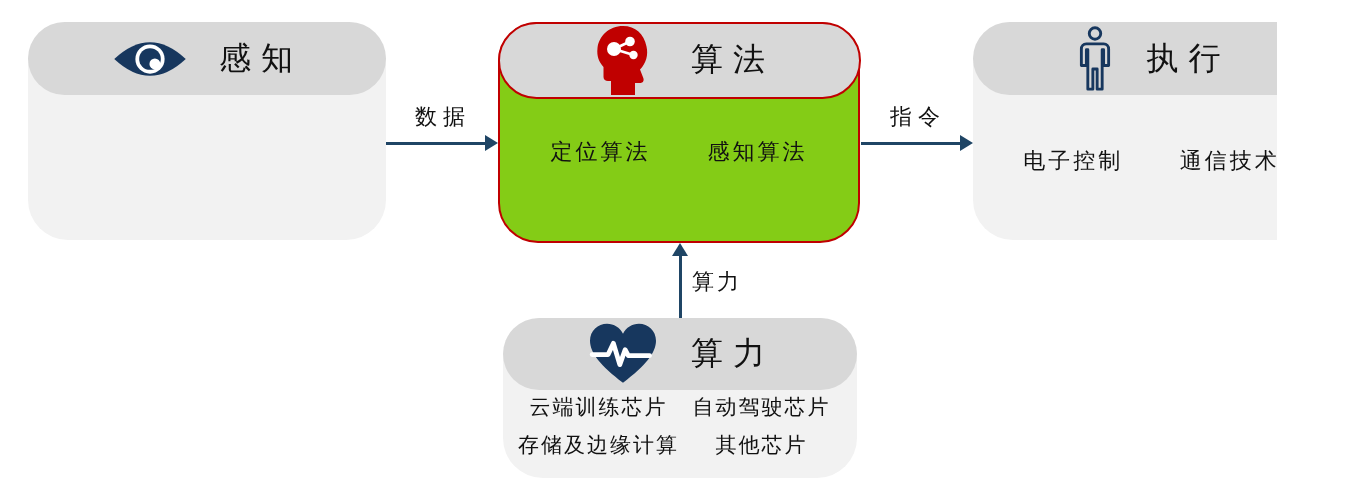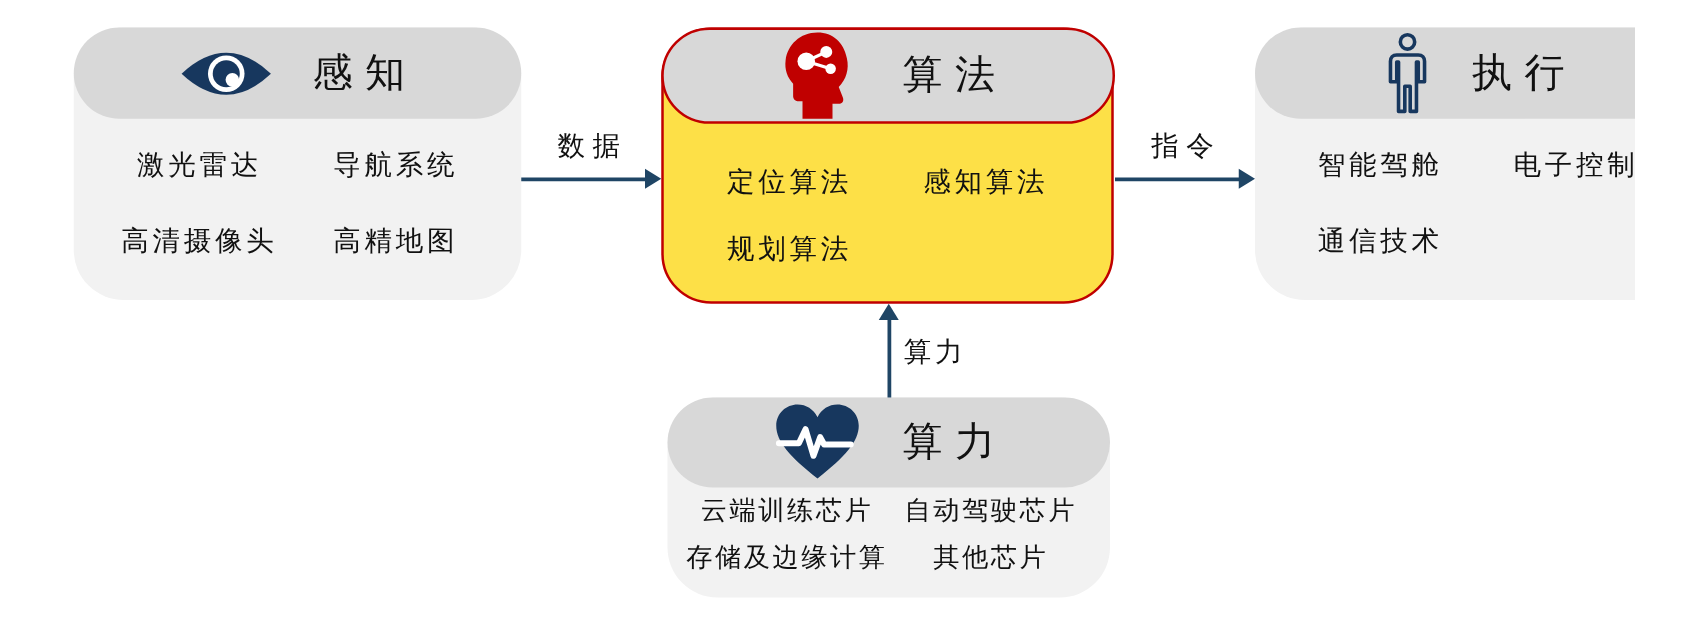--- a/index.html
+++ b/index.html
@@ -1,18 +1,18 @@
 <!DOCTYPE html>
 <html><head>
 <meta charset="utf-8">
 <style>
   html,body{margin:0;padding:0;background:#ffffff;}
   .canvas{
     position:relative;width:1277px;height:496px;background:#ffffff;overflow:hidden;
-    font-family:Liberation Sans, sans-serif;color:#111;margin-left:31px;
+    font-family:Liberation Mono, monospace;color:#111;
   }
   
   .block{position:absolute;background:#f2f2f2;border-radius:40px;}
   .block-header{
     position:absolute;top:0;left:0;width:100%;height:73px;background:#d8d8d8;
     border-radius:40px;display:flex;align-items:center;justify-content:center;gap:20px;
     box-sizing:border-box;
   }
   .block-title{font-size:32px;letter-spacing:10px;text-indent:10px;white-space:nowrap;}
   .block-body{
@@ -20,21 +20,21 @@
     display:grid;grid-template-columns:1fr 1fr;align-items:center;justify-items:center;
     padding:6px 22px 16px;
   }
   .item{font-size:22px;letter-spacing:3px;text-align:center;line-height:1.35;white-space:nowrap;}
   .item .line{display:block;}
   .icon{display:flex;align-items:center;}
 
   
   #block-perception{left:28px;top:22px;width:358px;height:218px;}
   
-  #block-algorithm{left:498px;top:22px;width:362px;height:221px;border:2.5px solid #c00000;box-sizing:border-box;background:#fde047;}
+  #block-algorithm{left:498px;top:22px;width:362px;height:221px;border:2.5px solid #c00000;box-sizing:border-box;background:#84cc16;}
   #block-algorithm .block-header{
     top:-2.5px;left:-2.5px;width:calc(100% + 5px);height:77px;
     border:2.5px solid #c00000;
   }
   #block-algorithm .block-body{top:90px;}
   
   #block-execution{left:973px;top:22px;width:357px;height:218px;}
   
   #block-computing{left:503px;top:318px;width:354px;height:160px;}
   #block-computing .block-header{height:72px;}
@@ -68,65 +68,57 @@
       <span class="icon">
         <svg width="78" height="52" viewBox="0 0 72 48">
           <path d="M3,24 Q36,-7 69,24 Q36,55 3,24 Z" fill="#17375e"></path>
           <circle cx="36" cy="24" r="13.5" fill="#ffffff"></circle>
           <circle cx="36" cy="24" r="10" fill="#17375e"></circle>
           <circle cx="40.5" cy="28.5" r="5" fill="#ffffff"></circle>
         </svg>
       </span>
       <span class="block-title">感知</span>
     </div>
-    <div class="block-body">
-      <span class="item">激光雷达</span>
-      <span class="item">导航系统</span>
-      <span class="item">高清摄像头</span>
-      <span class="item">高精地图</span>
-    </div>
   </div>
 
   <div class="block" id="block-algorithm">
     <div class="block-header">
       <span class="icon">
         <svg width="78" height="72" viewBox="0 0 64 72">
           <path d="M33,2 C19,2 9,12 7.5,24 C6.5,32 9,38 13.5,43 L13.5,53 C13.5,55.5 15.5,57 18,57 L21,57 L21,71 L45,71 L45,59 L50,59 C53,59 54.3,56.8 53.3,54 L50,45.5 C56,39.5 58.5,31 56.5,22.5 C54,10 45.5,2 33,2 Z" fill="#c00000"></path>
           <circle cx="24" cy="25" r="7" fill="#ffffff"></circle>
           <circle cx="40" cy="17.5" r="4.8" fill="#ffffff"></circle>
           <circle cx="43.5" cy="31" r="4.2" fill="#ffffff"></circle>
           <line x1="24" y1="25" x2="40" y2="17.5" stroke="#ffffff" stroke-width="2.6"></line>
           <line x1="24" y1="25" x2="43.5" y2="31" stroke="#ffffff" stroke-width="2.6"></line>
         </svg>
       </span>
       <span class="block-title">算法</span>
     </div>
     <div class="block-body">
       <span class="item">定位算法</span>
       <span class="item">感知算法</span>
       <span class="item">
-        <span class="line">规划算法</span>
       </span>
     </div>
   </div>
 
   <div class="block" id="block-execution">
     <div class="block-header">
       <span class="icon">
         <svg width="44" height="66" viewBox="0 0 56 92">
           <g fill="none" stroke="#17375e" stroke-width="4" stroke-linejoin="round">
             <circle cx="28" cy="10.5" r="8"></circle>
             <path d="M16,25 L40,25 C44.5,25 47,28 47,32 L47,55 L40,55 L40,33 L38,33 L38,88 L31,88 L31,60 L25,60 L25,88 L18,88 L18,33 L16,33 L16,55 L9,55 L9,32 C9,28 11.5,25 16,25 Z"></path>
           </g>
         </svg>
       </span>
       <span class="block-title">执行</span>
     </div>
     <div class="block-body">
-      <span class="item">智能驾舱</span>
       <span class="item">电子控制</span>
       <span class="item">通信技术</span>
     </div>
   </div>
 
   <div class="block" id="block-computing">
     <div class="block-header">
       <span class="icon">
         <svg width="76" height="66" viewBox="0 0 68 62">
           <path d="M34,58 C13,42 3,30 3,18.5 C3,9 10.5,2.5 19,2.5 C25.5,2.5 31,6 34,12 C37,6 42.5,2.5 49,2.5 C57.5,2.5 65,9 65,18.5 C65,30 55,42 34,58 Z" fill="#17375e"></path>

